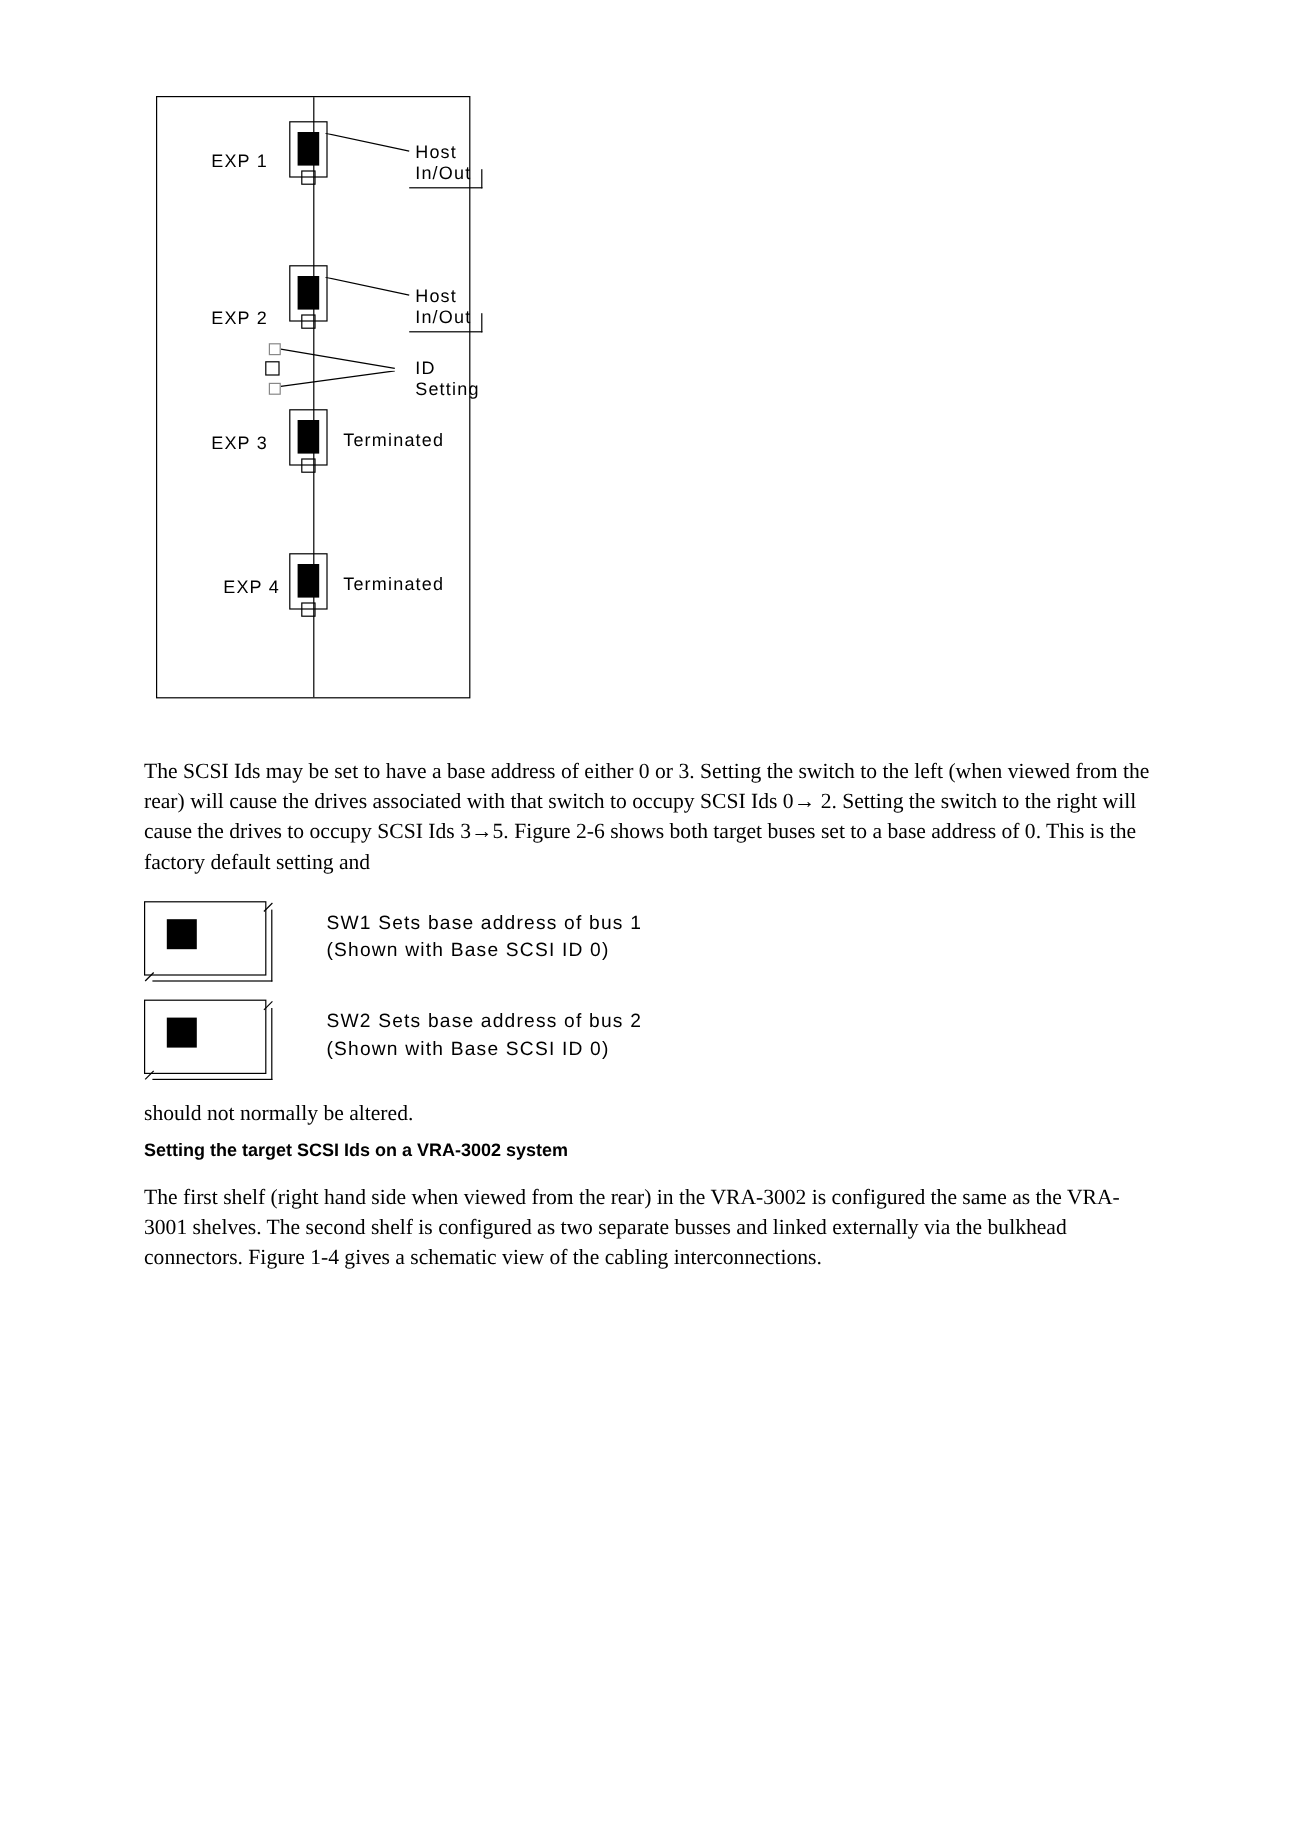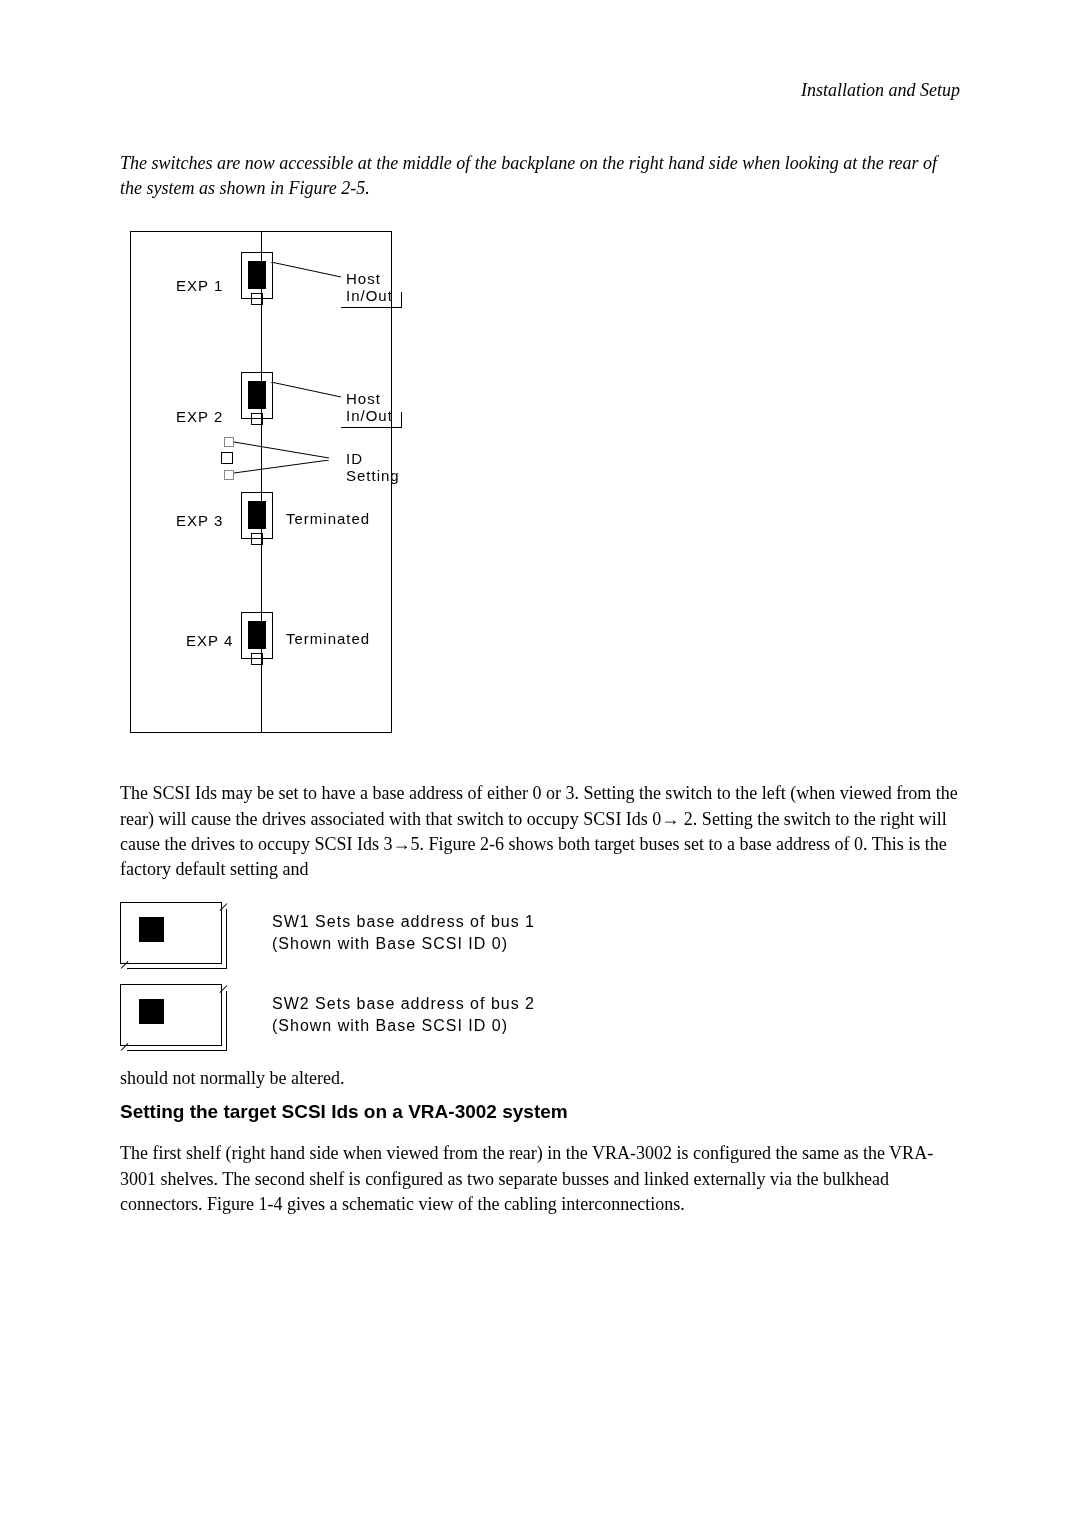--- a/index.html
+++ b/index.html
@@ -36,21 +36,21 @@
     margin-bottom: 30px;
   }
   .body-para {
     font-size: 18px;
     line-height: 1.4;
     margin-bottom: 20px;
   }
   .h2-heading {
     font-family: Arial, Helvetica, sans-serif;
     font-weight: bold;
-    font-size: 19px;
+    font-size: 15px;
     margin-top: 10px;
     margin-bottom: 8px;
   }
   .page-num {
     text-align: center;
     font-size: 18px;
     margin-top: 60px;
   }
   
   .fig25 {
@@ -162,23 +162,21 @@
     font-size: 16px;
     letter-spacing: 1px;
     line-height: 1.4;
   }
 </style>
 </head>
 <body>
 
 <div class="page">
 
-  <div class="header-title">Installation and Setup</div>
-
-  <p class="intro-para">The switches are  now accessible at the middle of the backplane on the right hand side when looking at the rear of the system as shown in Figure 2-5.</p>
+
 
 
   <div class="figure-box" style="position:relative; width:480px; height:520px;">
     <div class="fig25">
 
       <div class="vertical-line" style="left:130px; top:0; height:500px;"></div>
 
       <span class="exp-label" style="left:45px; top:45px;">EXP 1</span>
       <div class="exp-block" style="left:110px; top:20px;">
         <div class="inner"></div>

